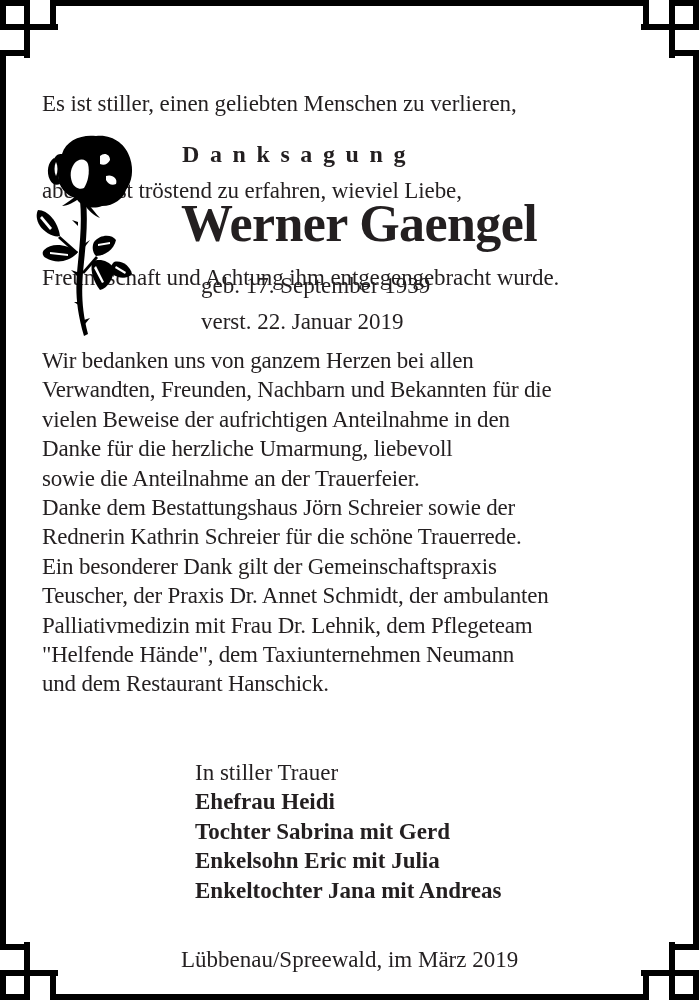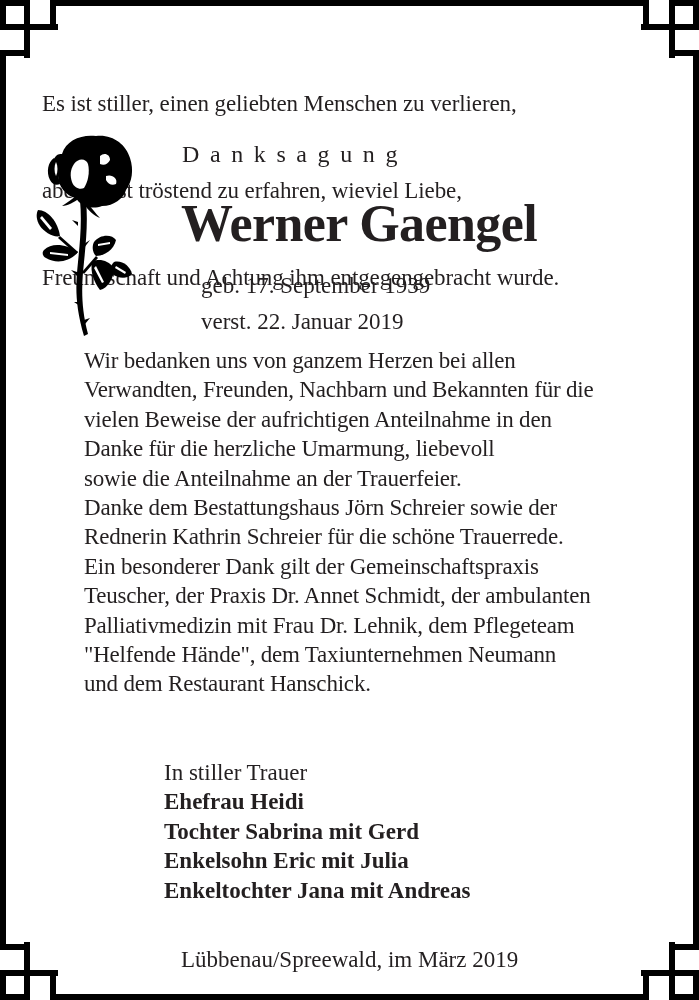--- a/index.html
+++ b/index.html
@@ -34,21 +34,21 @@
       left: 30px;
       top: 132px;
       width: 110px;
       height: 206px;
     }
     .heading {
       position: absolute;
       left: 182px;
       top: 139px;
       font-size: 24px;
-      font-weight: normal;
+      font-weight: bold;
       letter-spacing: 10.6px;
       line-height: 30px;
     }
     .name {
       position: absolute;
       left: 181px;
       top: 186px;
       font-size: 52px;
       font-weight: bold;
       line-height: 76px;
@@ -63,24 +63,24 @@
     }
     .dates div { white-space: pre; margin-left: 20px; }
     .body-text {
       position: absolute;
       left: 42px;
       top: 346px;
       font-size: 23px;
       line-height: 29.4px;
       letter-spacing: -0.2px;
     }
-    .body-text div { white-space: pre; margin-left: 42px; }
+    .body-text div { white-space: pre; }
     .mourners {
       position: absolute;
-      left: 164px;
+      left: 195px;
       top: 758px;
       font-size: 23px;
       line-height: 29.4px;
     }
     .mourners div { white-space: pre; }
     .mourners .bold { font-weight: bold; }
     .place {
       position: absolute;
       left: 181px;
       top: 945px;

